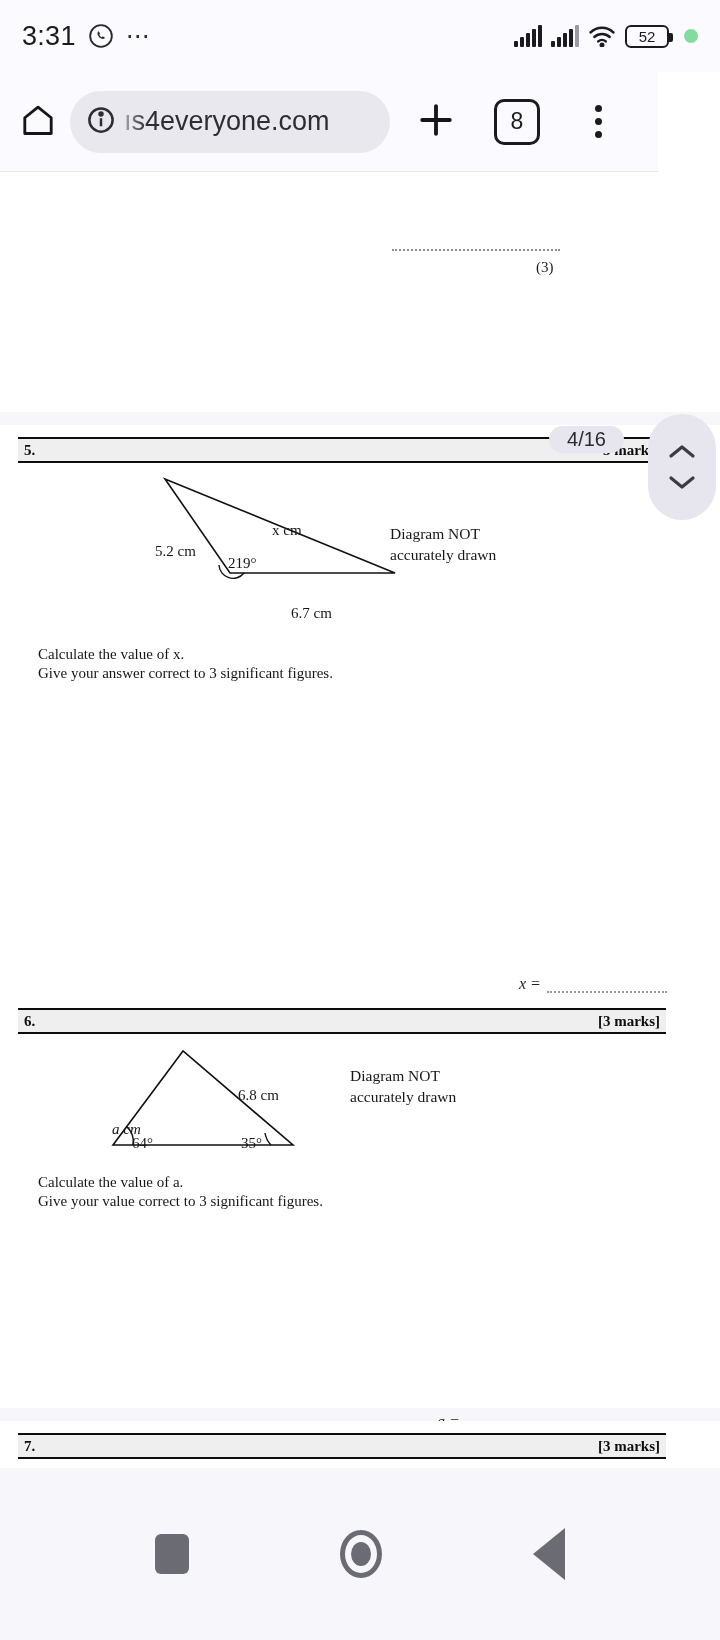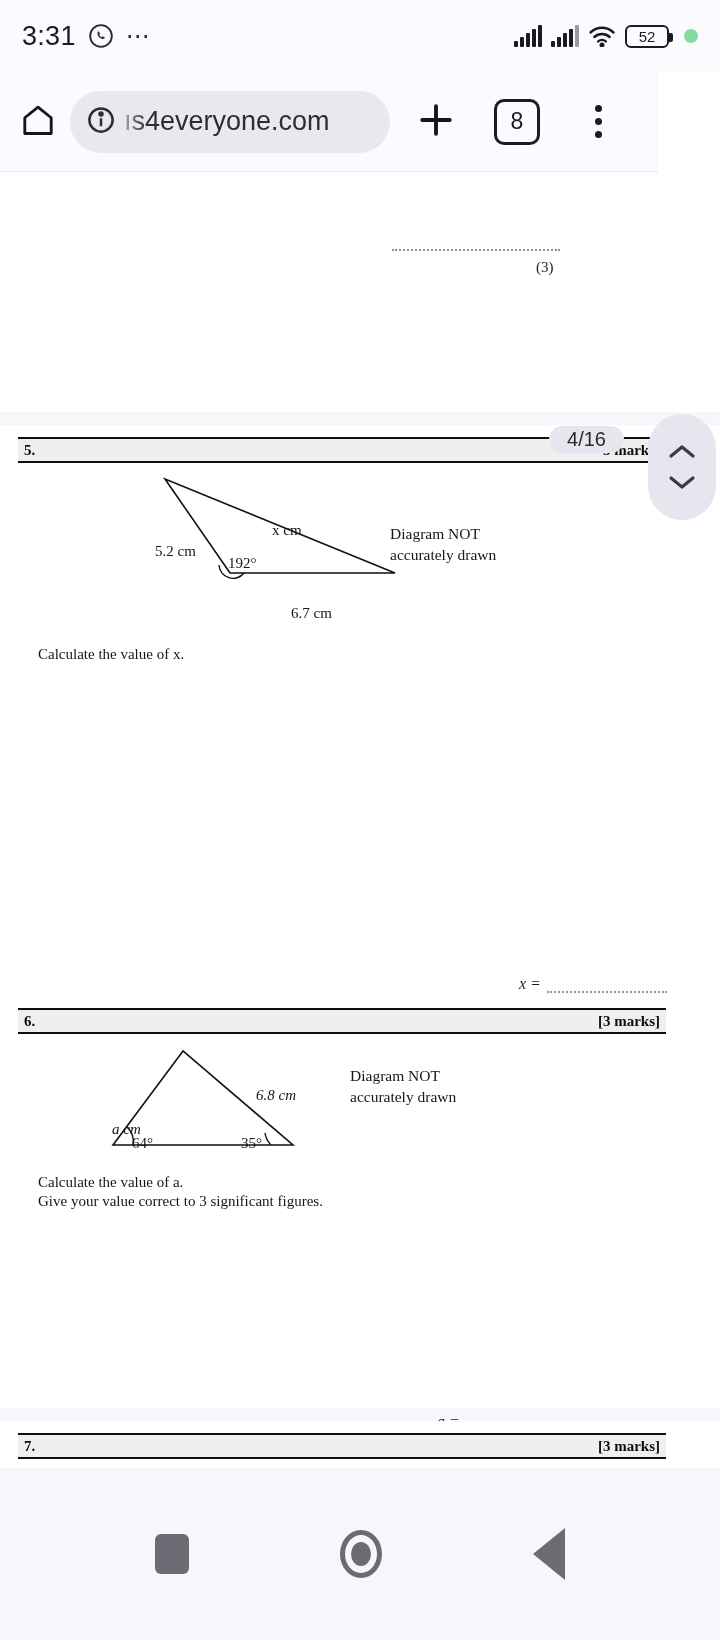--- a/index.html
+++ b/index.html
@@ -288,47 +288,48 @@
       </div>
 
       <svg class="diagram" style="left:140px; top:48px;" width="290" height="125" viewBox="0 0 290 125">
 
         <polygon points="25,6 90,100 255,100" fill="none" stroke="#111" stroke-width="1.6"></polygon>
         <path d="M79,92 A14,14 0 0 0 104,100" fill="none" stroke="#111" stroke-width="1.4"></path>
       </svg>
       <span class="dlabel" style="left:155px; top:118px;font-family:Liberation Serif, serif;">5.2 cm</span>
       <span class="dlabel" style="left:272px; top:97px;">x cm</span>
       <span class="dlabel" style="left:291px; top:180px;">6.7 cm</span>
-      <span class="dlabel" style="left:228px; top:130px;">192°</span>
+      <span class="dlabel" style="left:228px; top:130px;">219°</span>
 
       <div class="dnote" style="left:390px; top:98px;">
         <span>Diagram </span><b>NOT</b><br>
         <span>accurately drawn</span>
       </div>
 
       <span class="qtext" style="left:38px; top:220px;">Calculate the value of x.</span>
+      <span class="qtext" style="left:38px; top:239px;">Give your answer correct to 3 significant figures.</span>
 
       <div class="ans-line" style="left:519px; top:550px;">
         <span class="lbl">x =</span>
         <span class="dots"></span>
       </div>
 
       <div class="q-head" style="top:583px;">
         <span class="q-num">6.</span>
         <span class="q-marks">[3 marks]</span>
       </div>
 
       <svg class="diagram" style="left:105px; top:620px;" width="200" height="110" viewBox="0 0 200 110">
 
         <polygon points="78,6 8,100 188,100" fill="none" stroke="#111" stroke-width="1.6"></polygon>
         <path d="M22,82 A20,20 0 0 1 28,100" fill="none" stroke="#111" stroke-width="1.4"></path>
         <path d="M160,88 A22,22 0 0 0 166,100" fill="none" stroke="#111" stroke-width="1.4"></path>
       </svg>
       <span class="dlabel" style="left:112px; top:696px;font-style:italic;">a cm</span>
-      <span class="dlabel" style="left:256px; top:662px;font-style:italic;">6.8 cm</span>
+      <span class="dlabel" style="left:238px; top:662px;">6.8 cm</span>
       <span class="dlabel" style="left:132px; top:710px;">64°</span>
       <span class="dlabel" style="left:241px; top:710px;">35°</span>
 
       <div class="dnote" style="left:350px; top:640px;">
         <span>Diagram  </span><b>NOT</b><br>
         <span>accurately drawn</span>
       </div>
 
       <span class="qtext" style="left:38px; top:748px;">Calculate the value of a.</span>
       <span class="qtext" style="left:38px; top:767px;">Give your value correct to 3 significant figures.</span>

